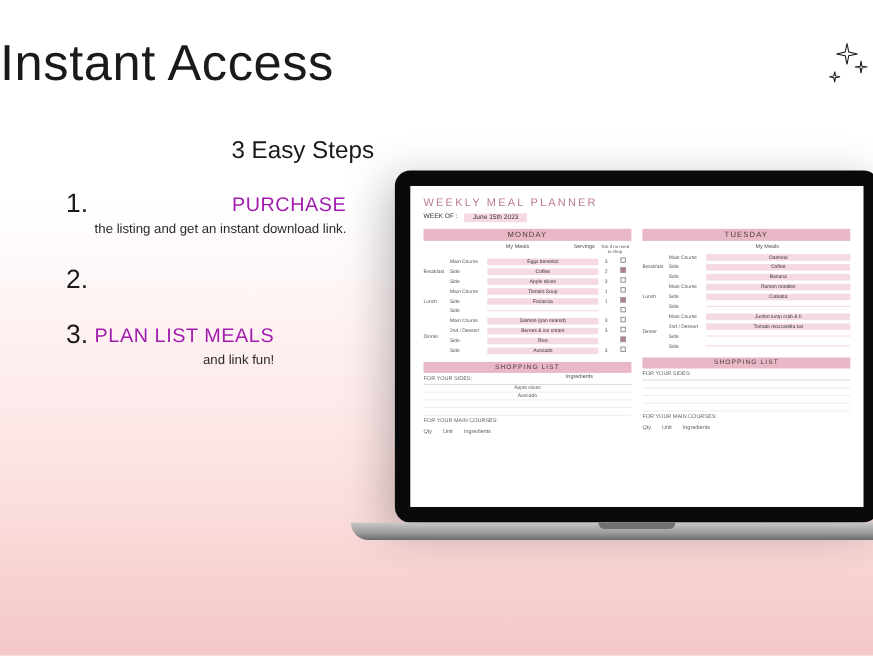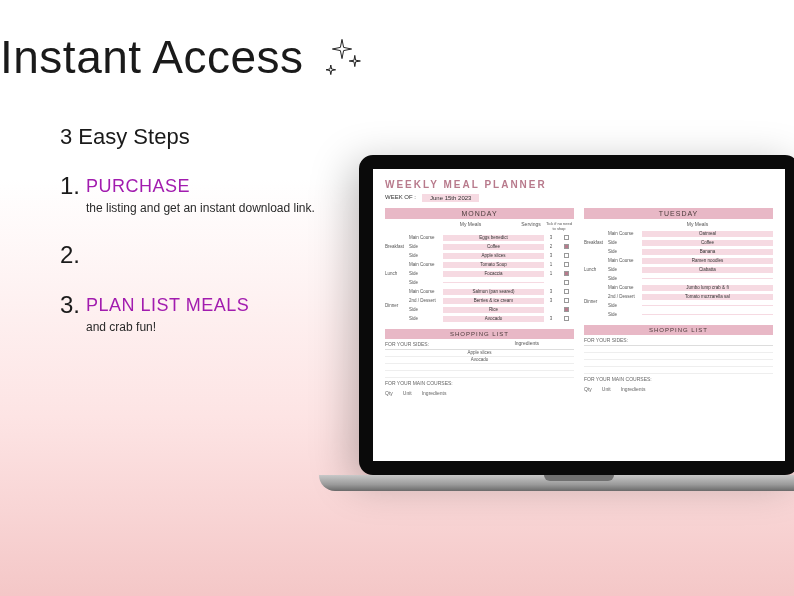--- a/index.html
+++ b/index.html
@@ -6,37 +6,37 @@
 body {
   width: 794px;
   height: 596px;
   background: linear-gradient(180deg, #ffffff 0%, #ffffff 30%, #fde4e4 70%, #f4c7c7 100%);
   font-family: -apple-system, "Helvetica Neue", Arial, sans-serif;
   position: relative;
   overflow: hidden;
 }
 .title-row {
   display: flex;
-  justify-content: flex-start;
+  justify-content: space-between;
   align-items: center;
   padding-top: 30px;
   gap: 14px;
 }
 .main-title {
   font-size: 46px;
   font-weight: 300;
   color: #1a1a1a;
   letter-spacing: 0.5px;
 }
 .stars { width: 48px; height: 48px; }
 .content {
   display: flex;
   padding: 40px 0 0 60px;
 }
-.steps-col { width: 280px; }
+.steps-col { width: 280px; text-align: right; }
 .subtitle {
   font-size: 22px;
   font-weight: 400;
   color: #1a1a1a;
   margin-bottom: 24px;
 }
 .step { margin-bottom: 26px; display: flex; gap: 6px; }
 .step-num {
   font-size: 24px;
   font-weight: 300;
@@ -88,21 +88,21 @@
   transform: translateX(-50%);
   width: 70px;
   height: 6px;
   background: #707070;
   border-radius: 0 0 6px 6px;
 }
 .planner-title {
   font-size: 10px;
   letter-spacing: 2px;
   color: #b87a8c;
-  font-weight: 700;
+  font-weight: 400;
 }
 .week-row {
   display: flex;
   gap: 6px;
   margin: 4px 0 6px;
   font-size: 6px;
 }
 .week-label { color: #333; }
 .week-box {
   background: #f6dae2;
@@ -180,21 +180,21 @@
     </div>
     <div class="step">
       <div class="step-num">2.</div>
       <div class="step-body">
       </div>
     </div>
     <div class="step">
       <div class="step-num">3.</div>
       <div class="step-body">
         <div class="step-heading">PLAN LIST MEALS</div>
-        <div class="step-desc">and crab fun!</div>
+        <div class="step-desc">and link fun!</div>
       </div>
     </div>
   </div>
 </div>
 
 <div class="laptop">
   <div class="laptop-screen">
     <div class="planner-title">WEEKLY MEAL PLANNER</div>
     <div class="week-row">
       <span class="week-label">WEEK OF :</span>

